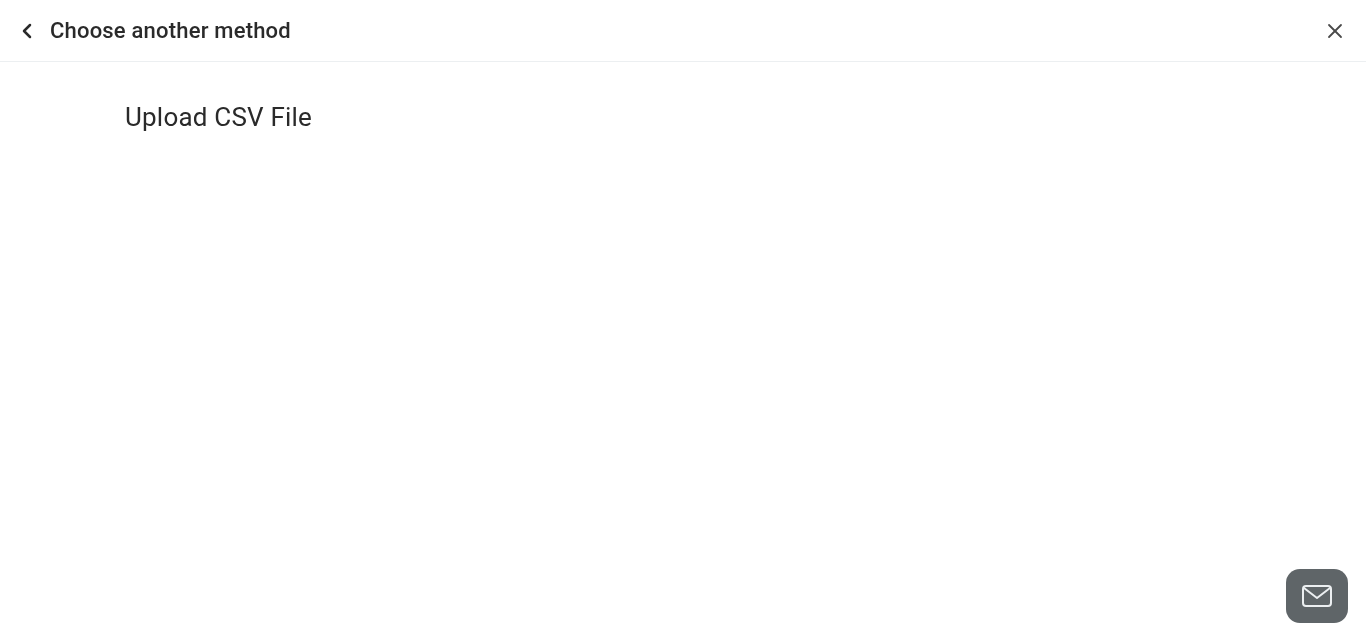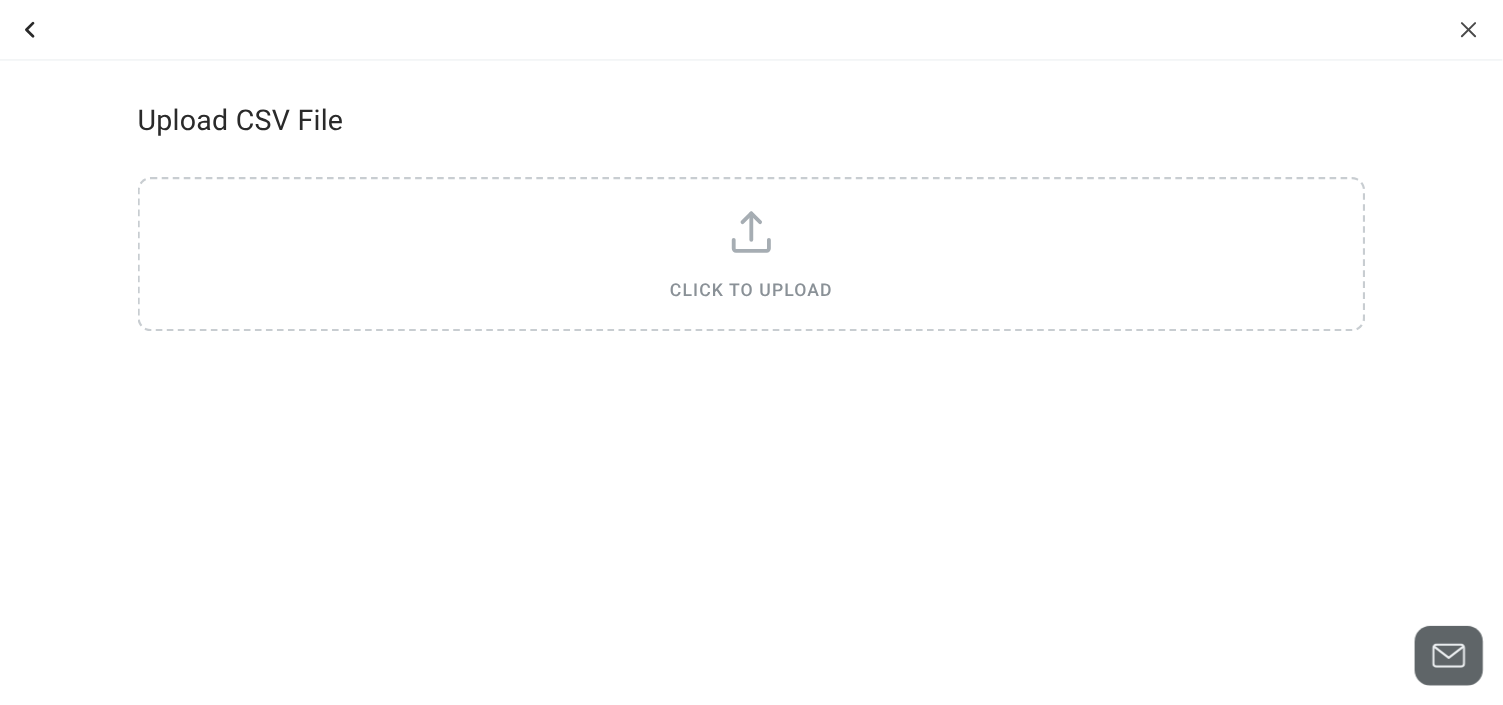--- a/index.html
+++ b/index.html
@@ -100,42 +100,33 @@
 </head>
 <body>
 
 <div class="header">
   <div class="header-left">
     <div class="back-icon">
       <svg width="10" height="16" viewBox="0 0 10 16" fill="none" stroke="currentColor" stroke-width="2.5" stroke-linecap="round" stroke-linejoin="round">
         <polyline points="8,2 2,8 8,14"></polyline>
       </svg>
     </div>
+    <div class="header-title">Choose another method</div>
   </div>
   <div class="close-icon">
     <svg width="16" height="16" viewBox="0 0 16 16" fill="none" stroke="currentColor" stroke-width="1.8" stroke-linecap="round">
       <line x1="2" y1="2" x2="14" y2="14"></line>
       <line x1="14" y1="2" x2="2" y2="14"></line>
     </svg>
   </div>
 </div>
 
 <div class="content">
   <h1 class="page-title">Upload CSV File</h1>
 
-  <div class="upload-area">
-    <div class="upload-icon">
-      <svg width="44" height="42" viewBox="0 0 44 42" fill="none" stroke="currentColor" stroke-width="3.5" stroke-linecap="round" stroke-linejoin="round">
-        <polyline points="14,12 22,4 30,12"></polyline>
-        <line x1="22" y1="4" x2="22" y2="28"></line>
-        <path d="M6,28 L6,36 C6,37.1 6.9,38 8,38 L36,38 C37.1,38 38,37.1 38,36 L38,28"></path>
-      </svg>
-    </div>
-    <div class="upload-text">CLICK TO UPLOAD</div>
-  </div>
 </div>
 
 <div class="help-button">
   <svg width="30" height="22" viewBox="0 0 30 22" fill="none" stroke="currentColor" stroke-width="2" stroke-linecap="round" stroke-linejoin="round">
     <rect x="1" y="1" width="28" height="20" rx="3"></rect>
     <polyline points="2,3 15,13 28,3"></polyline>
   </svg>
 </div>
 
 </body></html>

